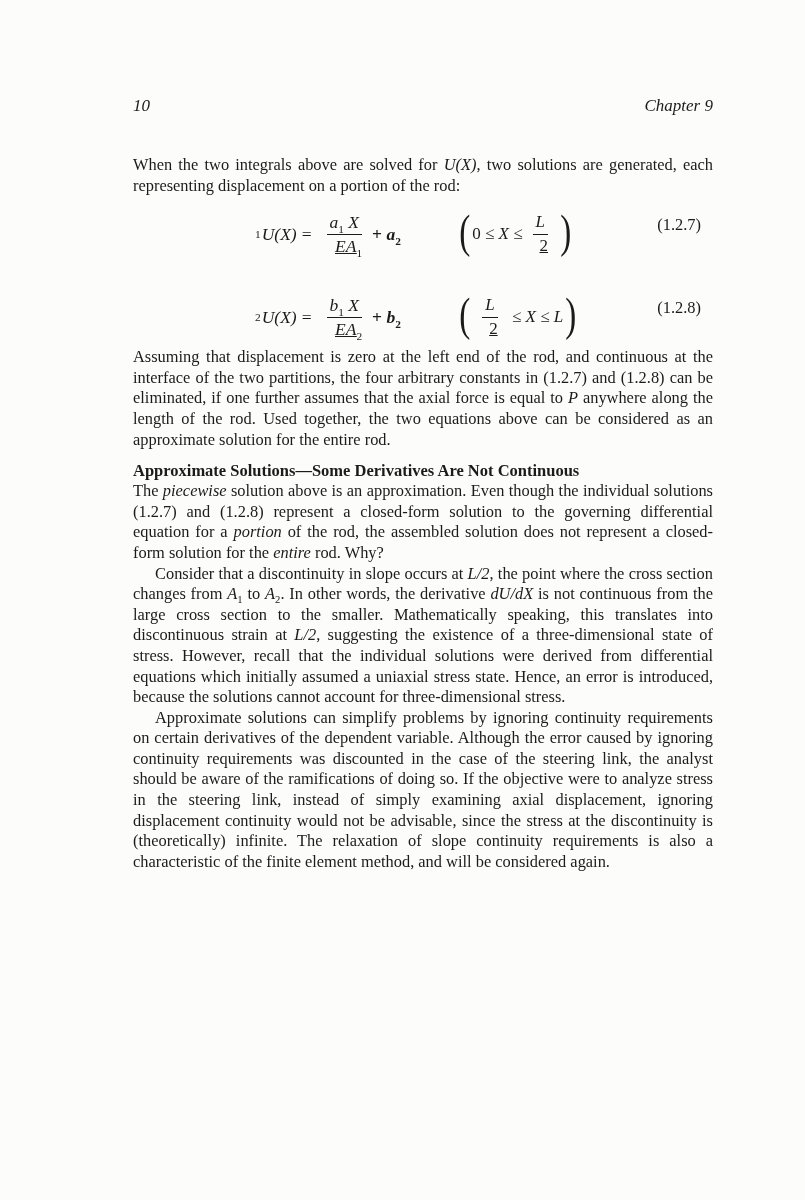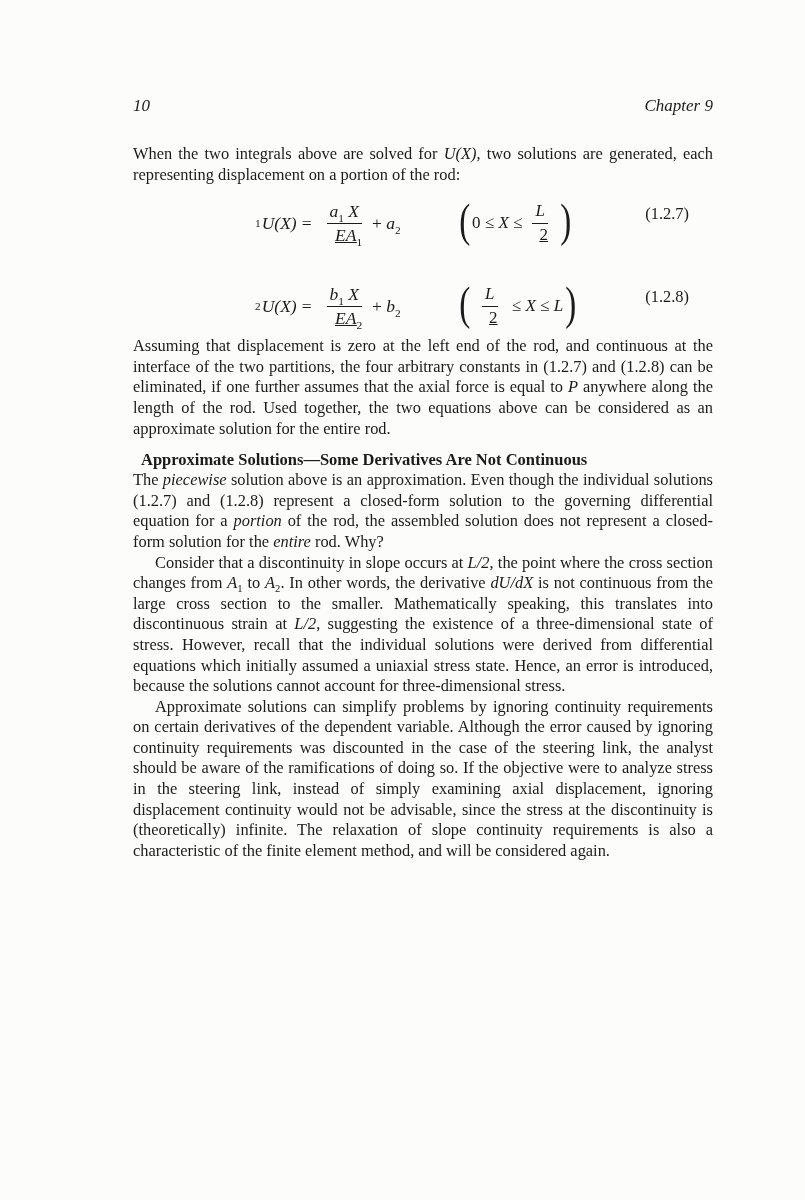--- a/index.html
+++ b/index.html
@@ -9,45 +9,45 @@
     font-family:"Liberation Serif","DejaVu Serif",serif;
     color:#1b1b1b;
     -webkit-font-smoothing:antialiased;
   }
   .page{position:relative;width:805px;height:1200px;overflow:hidden;}
   .content{position:absolute;left:133px;top:96px;width:580px;}
 
   .header{display:flex;justify-content:space-between;font-style:italic;font-size:17px;line-height:20px;}
 
   .para{margin:0;font-size:16.4px;line-height:20.6px;text-align:justify;}
-  .para.intro{margin-top:28px;}
+  .para.intro{margin-top:39px;}
   .para.after-eq{margin-top:5px;}
   .para.indent{text-indent:22px;}
 
-  .heading{margin:10px 0 0 8px;font-size:16.5px;line-height:21px;font-weight:bold;}
+  .heading{margin:10px 0 0 0;font-size:16.5px;line-height:21px;font-weight:bold;}
 
   .it{font-style:italic;}
   sub{font-size:0.65em;line-height:0;}
   sup{font-size:0.65em;line-height:0;}
 
   
   .eqrow{display:flex;align-items:center;font-size:17.5px;}
   .eqrow.first{margin-top:13px;}
   .eqrow.second{margin-top:33px;}
   .eqmain{display:inline-flex;align-items:center;margin-left:122px;white-space:nowrap;}
   .presup{margin-right:1px;}
   .eqsign{margin:0 5px;}
   .frac{display:inline-flex;flex-direction:column;align-items:flex-end;margin:0 10px;line-height:1.2;}
   .fnum{display:block;border-bottom:1.4px solid #1b1b1b;padding:0 3px 1px 3px;text-align:center;}
   .fden{display:block;padding-top:1px;text-align:center;text-decoration:underline;}
-  .tail{white-space:pre;}
+  .tail{white-space:pre;font-weight:bold;}
   .cond{display:inline-flex;align-items:center;margin-left:56px;font-size:17px;white-space:pre;}
   .bigparen{display:inline-block;font-size:46px;line-height:1;font-weight:400;transform:scaleX(0.72);margin:0 0 4px 0;}
   .condtext{white-space:pre;}
-  .eqlabel{margin-left:auto;margin-right:24px;align-self:flex-start;padding-top:6px;font-size:16.4px;}
+  .eqlabel{margin-left:auto;margin-right:12px;align-self:flex-start;padding-top:6px;font-size:16.4px;}
 </style>
 </head>
 <body>
 
 <div class="page">
   <div class="content">
 
     <div class="header">
       <span>10</span>
       <span>Chapter 9</span>

